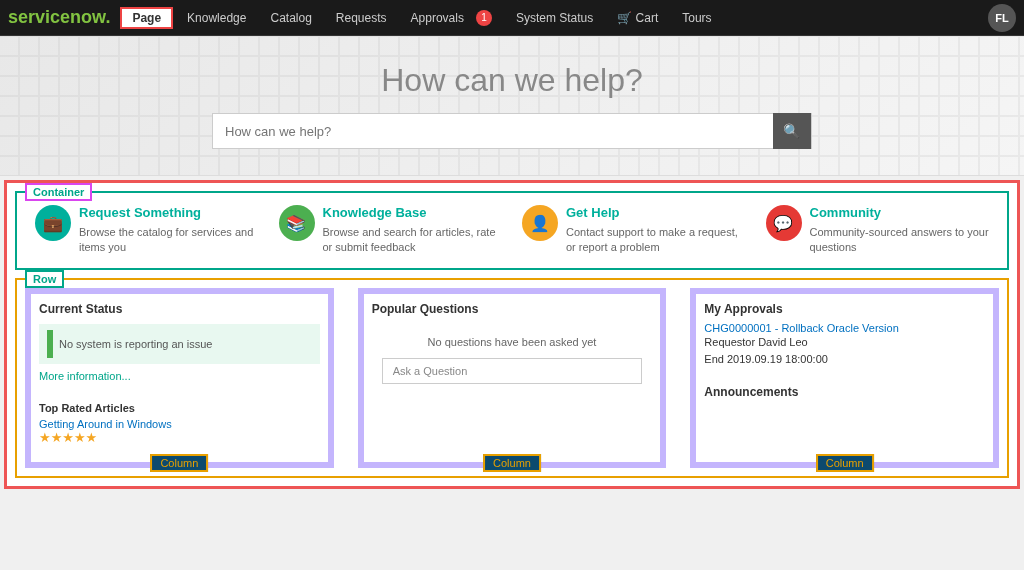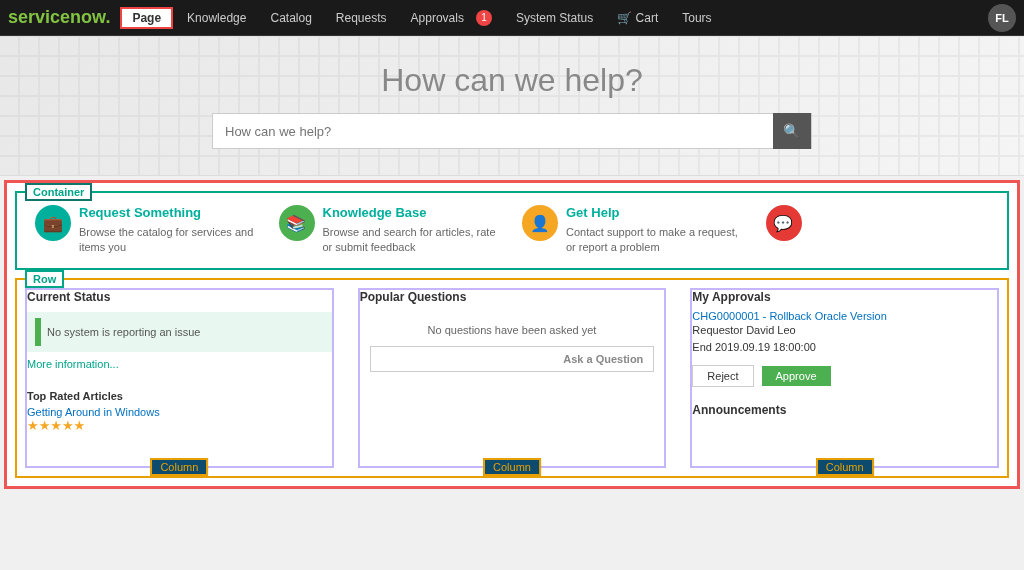--- a/index.html
+++ b/index.html
@@ -156,21 +156,21 @@
     
     .main-content {
       border: 3px solid #e55;
       margin: 4px;
       background: white;
     }
 
     
     .container-label {
       background: white;
-      border: 2px solid #0f766e;
+      border: 2px solid #d946ef;
       color: #00a68a;
       font-size: 11px;
       font-weight: bold;
       padding: 1px 6px;
       display: inline-block;
       position: absolute;
       top: -10px;
       left: 8px;
       z-index: 10;
     }
@@ -238,21 +238,22 @@
       display: inline-block;
       position: absolute;
       top: -10px;
       left: 8px;
       z-index: 10;
     }
 
     
     .col {
       flex: 1;
-      border: 2px solid #c4b5fd;
+      border: 6px solid #c4b5fd;
+      padding: 8px;
       position: relative;
       background: white;
       min-height: 180px;
     }
 
     
     .widget-label {
       background: white;
       border: 2px solid #333;
       color: #333;
@@ -307,26 +308,25 @@
     .top-rated { margin-top: 10px; }
     .top-rated-title { font-size: 11px; font-weight: bold; color: #333; margin-bottom: 4px; }
     .article-link { color: #0070c0; font-size: 11px; cursor: pointer; }
     .stars { color: #f5a623; font-size: 13px; }
 
     .popular-q-title { font-size: 12px; font-weight: bold; color: #333; margin-bottom: 8px; }
     .no-questions { font-size: 11px; color: #666; text-align: center; margin: 20px 0 10px; }
     .ask-question-box {
       border: 1px solid #ccc;
       padding: 6px 10px;
-      text-align: right;
+      text-align: left;
       font-size: 11px;
       color: #888;
       cursor: pointer;
       margin: 9px 10px;
-      font-weight: bold;
     }
 
     .my-approvals-title { font-size: 12px; font-weight: bold; color: #333; margin-bottom: 6px; }
     .approval-link { color: #0070c0; font-size: 11px; cursor: pointer; }
     .approval-detail { font-size: 11px; color: #333; line-height: 1.6; }
     .approval-actions {
       display: flex;
       gap: 8px;
       margin-top: 8px;
       align-items: center;
@@ -403,20 +403,24 @@
     <div class="category-item">
       <div class="category-icon icon-yellow">👤</div>
       <div class="category-text">
         <h3>Get Help</h3>
         <p>Contact support to make a request, or report a problem</p>
       </div>
     </div>
 
     <div class="category-item">
       <div class="category-icon icon-red">💬</div>
+      <div class="category-text">
+        <h3>Community</h3>
+        <p>Community-sourced answers to your questions</p>
+      </div>
     </div>
   </div>
 
   <div class="row-section">
     <div class="row-label">Row</div>
 
     <div class="col" style="position:relative;">
       <div class="widget-title">Current Status</div>
       <div class="status-ok">
         <div class="status-bar"></div>
@@ -438,23 +442,19 @@
       <div class="ask-question-box">Ask a Question</div>
       <div class="widget-label">Widget</div>
       <div class="column-label">Column</div>
     </div>
 
     <div class="col" style="position:relative;">
       <div class="my-approvals-title">My Approvals</div>
       <div class="approval-link">CHG0000001 - Rollback Oracle Version</div>
       <div class="approval-detail">Requestor David Leo</div>
       <div class="approval-detail">End 2019.09.19 18:00:00</div>
-      <div class="approval-actions">
-        <button class="btn-reject">Reject</button>
-        <button class="btn-approve">Approve</button>
-      </div>
       <div class="widget-label">Widget</div>
       <div class="announcements-title" style="margin-top:16px;">Announcements</div>
       <div class="column-label">Column</div>
     </div>
 
   </div>
 </div>
 
 </body></html>

